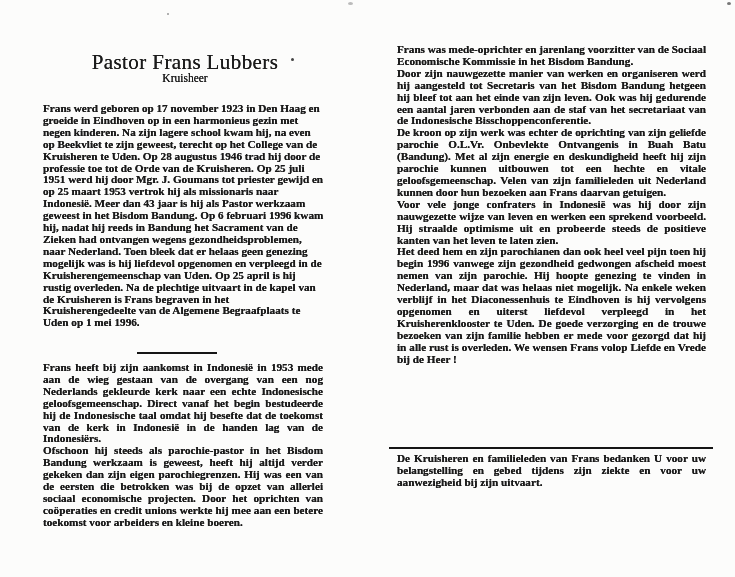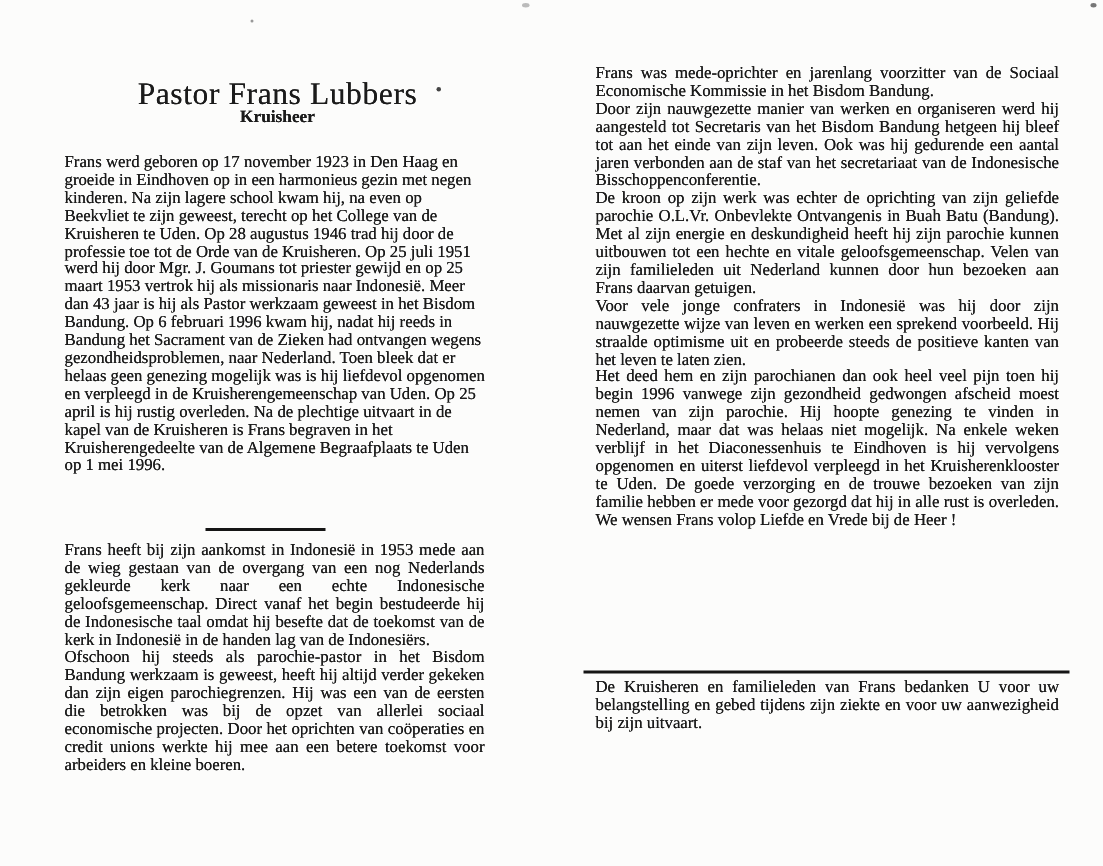--- a/index.html
+++ b/index.html
@@ -15,37 +15,37 @@
     color:var(--ink);
     position:relative;
     overflow:hidden;
   }
   .page{position:absolute;inset:0;}
   .txt{
     font-size:11.2px;
     line-height:11.9px;
     text-shadow:0 0 .35px currentColor; 
   }
-  p{margin:0;}
+  p{margin:0;font-weight:bold;}
   .header{
     position:absolute;left:45px;top:50px;width:280px;
     text-align:center;
   }
   .dedication{
     font-size:11.5px;font-weight:bold;line-height:13px;
     text-shadow:0 0 .35px currentColor;
   }
   .title{
     margin:3px 0 0 0;
     font-size:21px;font-weight:normal;line-height:19px;
     letter-spacing:.4px;white-space:nowrap;
     text-shadow:0 0 .4px currentColor;
   }
   .subtitle{
-    font-size:11.5px;font-weight:bold;line-height:12px;
+    font-size:11.5px;font-weight:normal;line-height:12px;
     text-shadow:0 0 .35px currentColor;
   }
   .para-centered{
     position:absolute;left:43px;top:103px;width:281px;
     text-align:left;
   }
   .divider{background:#151515;position:absolute;height:2px;}
   .divider-left{left:137px;top:352px;width:80px;}
   .divider-right{left:389px;top:447px;width:324px;height:2px;}
   .left-lower{

